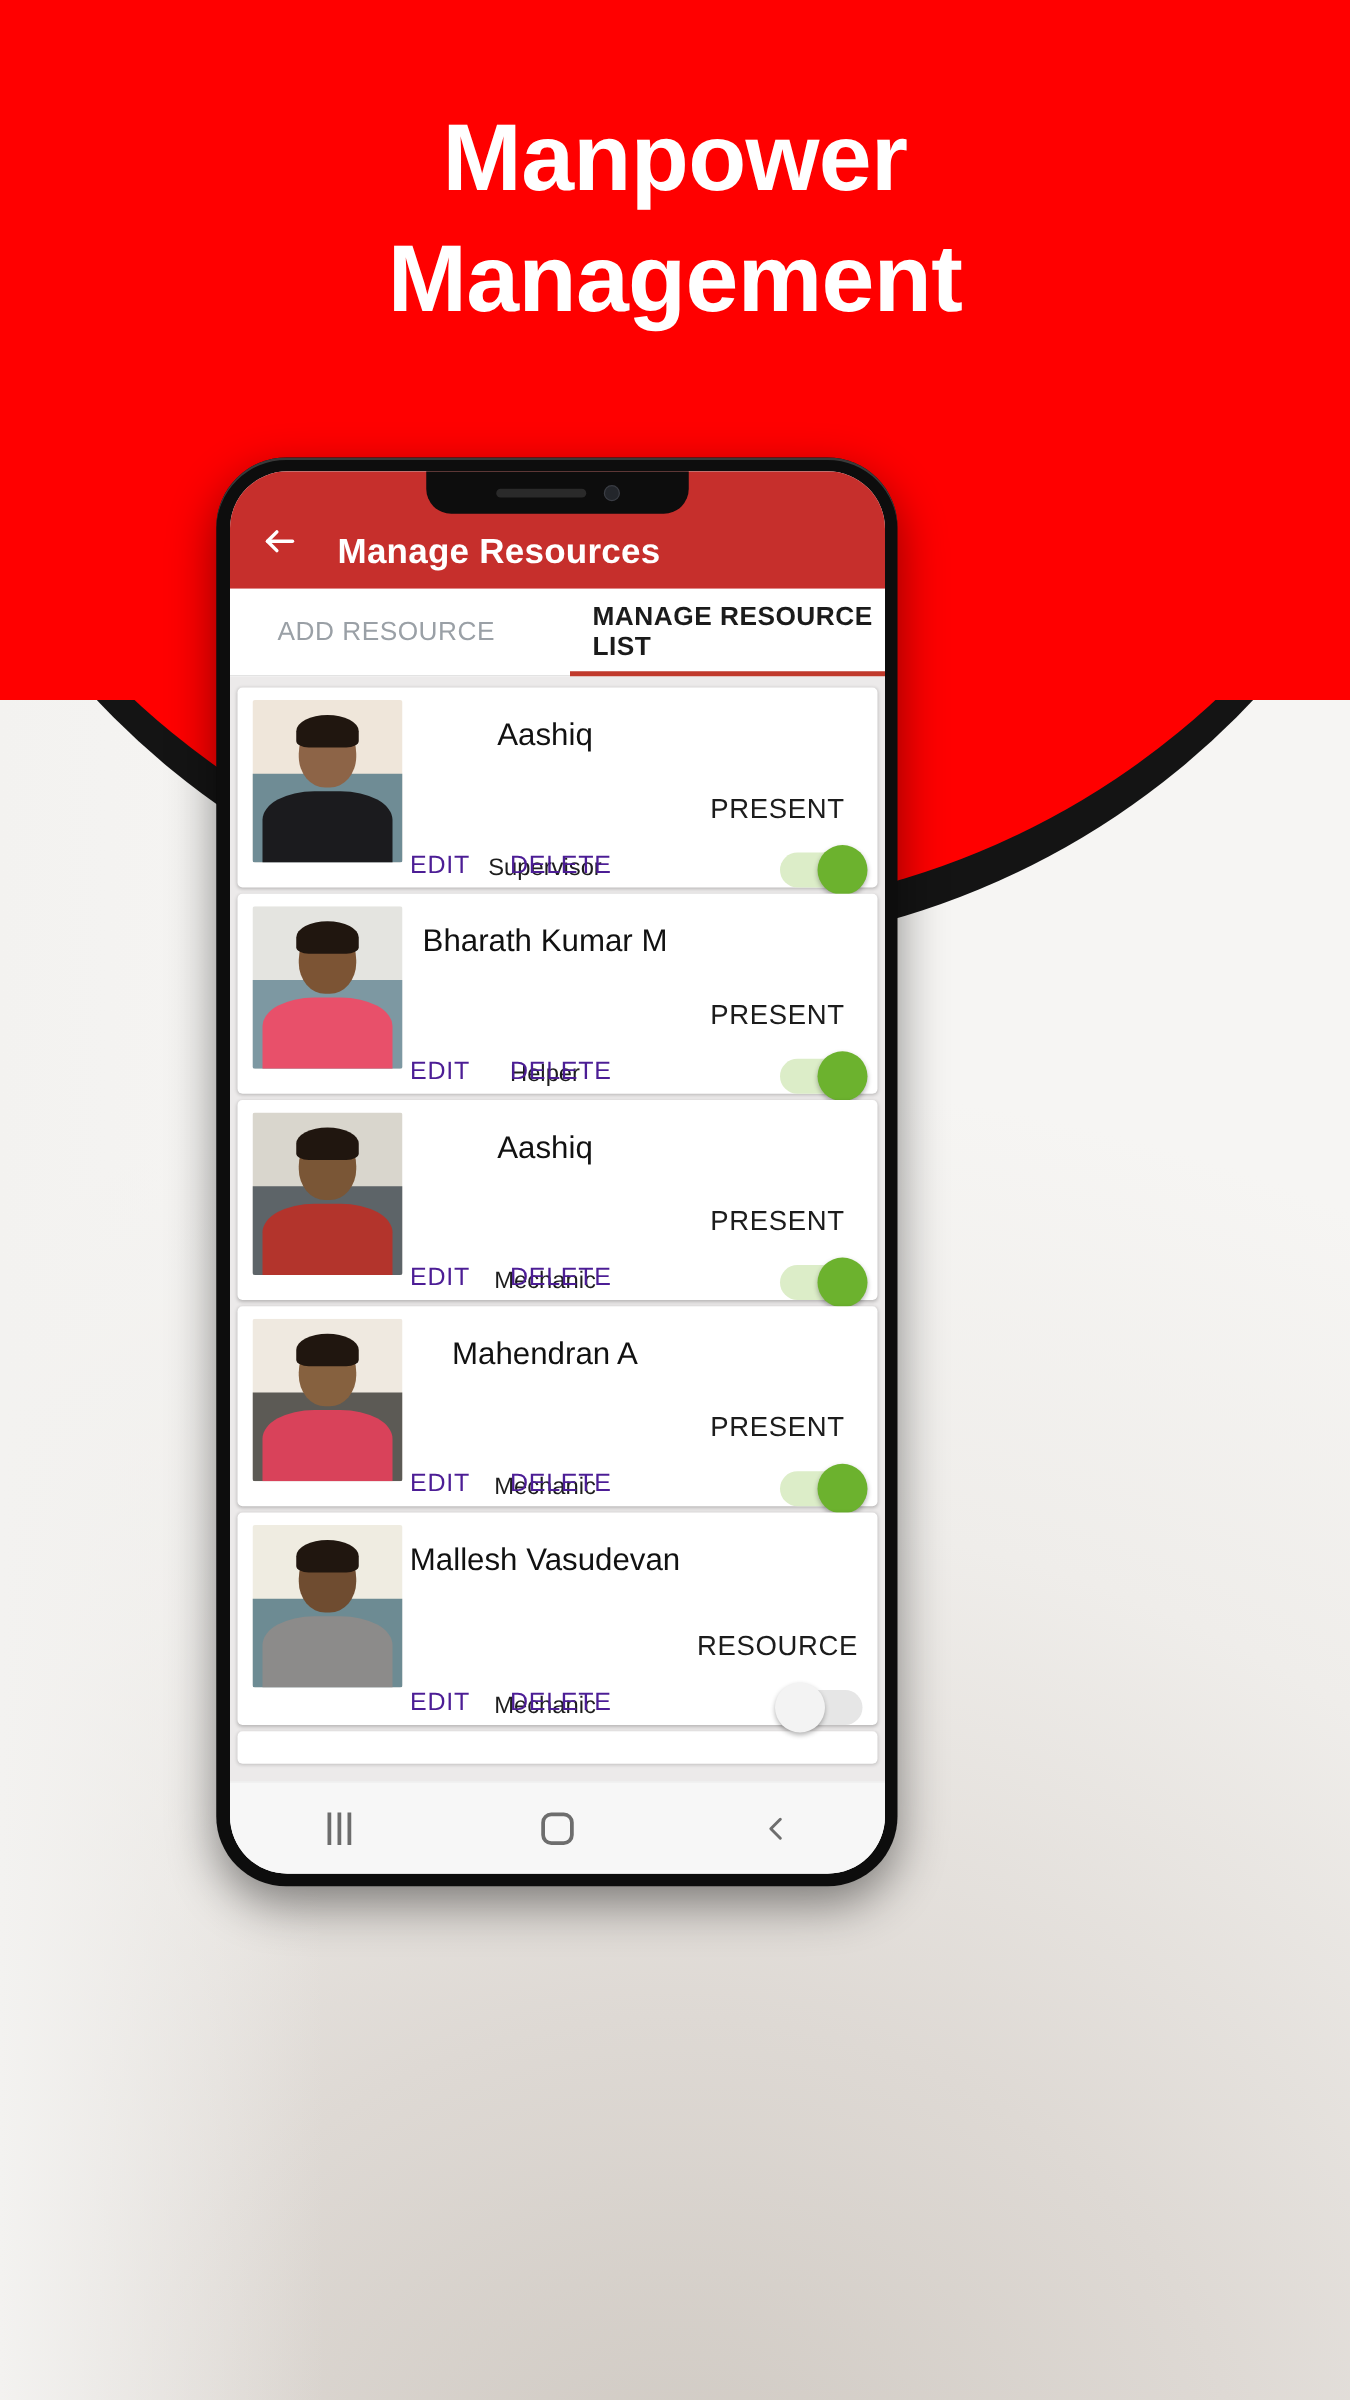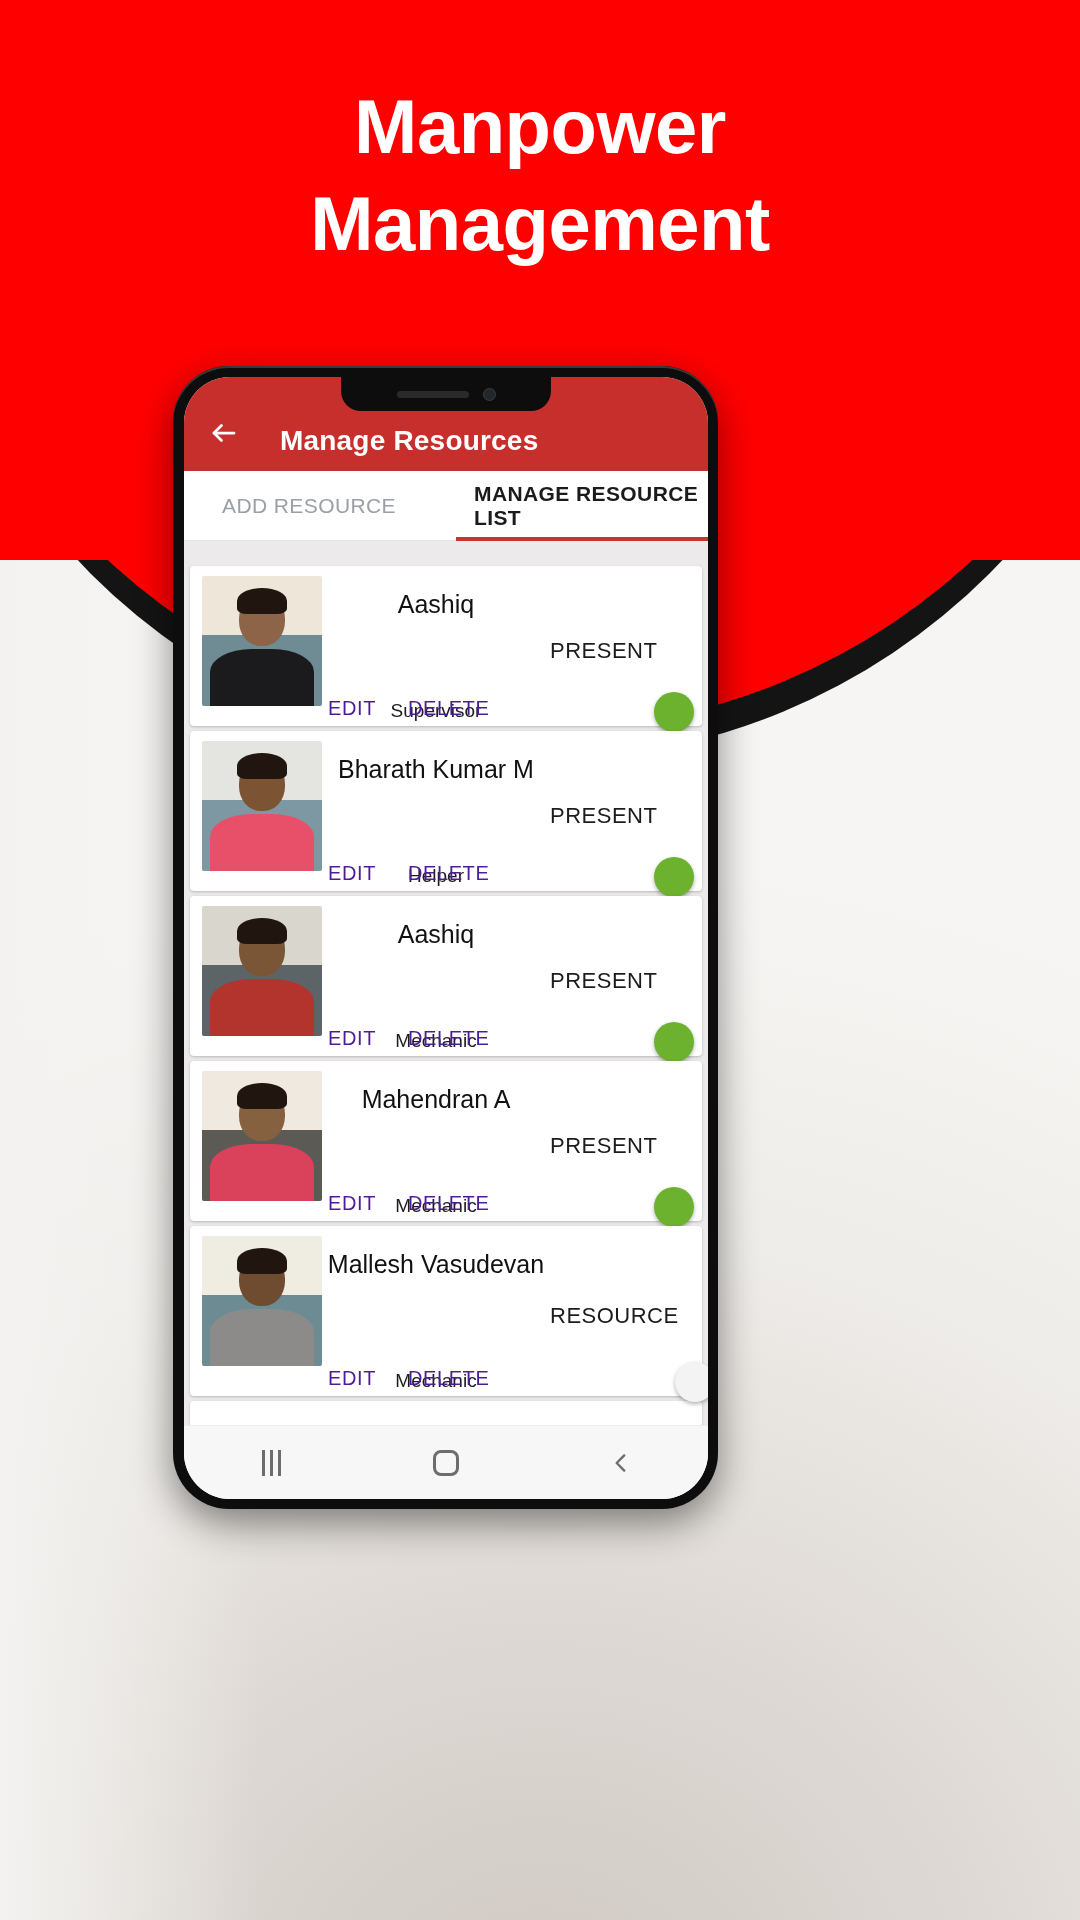--- a/index.html
+++ b/index.html
@@ -98,21 +98,21 @@
     position:relative;
   }
   .back-arrow{
     width:48px; height:48px; margin-left:16px;
     display:flex; align-items:center; justify-content:center;
     cursor:pointer;
   }
   .back-arrow svg{ width:30px; height:30px; }
   .appbar-title{
     color:#fff; font-size:28px; font-weight:bold;
-    margin-left:32px; letter-spacing:.2px;
+    margin-left:22px; letter-spacing:.2px;
   }
 
   
   .tabs{
     display:flex; background:#fff; height:70px; flex:0 0 auto;
     position:relative;
   }
   .tab{
     flex:1; display:flex; align-items:center;
     font-size:21px; letter-spacing:.4px;
@@ -128,21 +128,21 @@
   .tabs-divider{
     position:absolute; left:0; bottom:0; height:1px; width:100%;
     background:#e3e3e3;
   }
 
   
   .list{
     flex:1 1 auto;
     background:#eceaea;
     overflow:hidden;
-    padding-top:20px;
+    padding-top:4px;
   }
   .card{
     background:#fff;
     margin:5px 6px;
     border-radius:4px;
     box-shadow:0 1px 3px rgba(0,0,0,.22);
     position:relative;
     height:160px;
     display:flex;
     padding:10px 0 0 12px;
@@ -182,21 +182,21 @@
   .rname{
     font-size:25px; color:#111; text-align:center; line-height:1.12;
     max-width:250px;
   }
   .rrole{
     font-size:19px; color:#1d1d1d; margin-top:auto; margin-bottom:4px;
   }
   .cardright{
     flex:0 0 auto;
     width:152px;
-    display:flex; flex-direction:row;
+    display:flex; flex-direction:column;
     align-items:center; justify-content:flex-end;
     padding-right:8px;
   }
   .status{
     font-size:22px; color:#1c1c1c; letter-spacing:.5px;
   }
   .toggle{
     margin-top:22px;
     width:66px; height:28px; border-radius:16px;
     position:relative;

